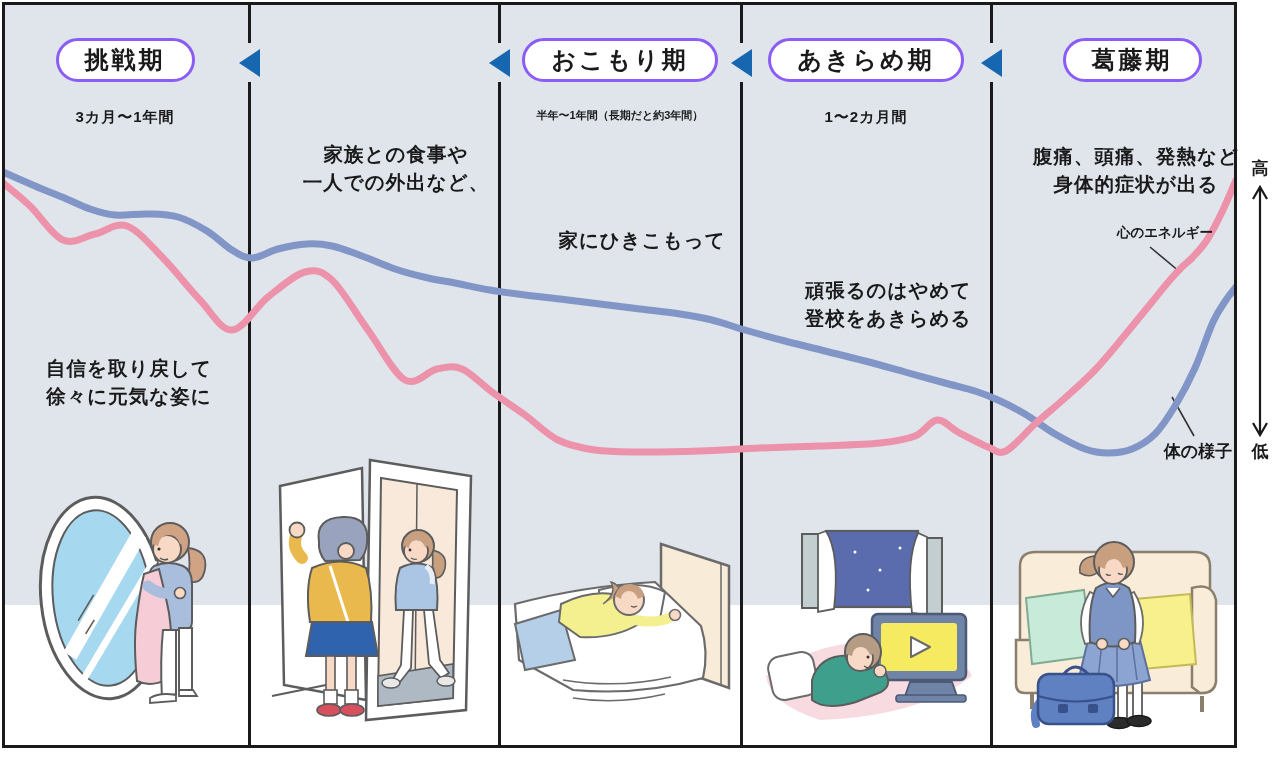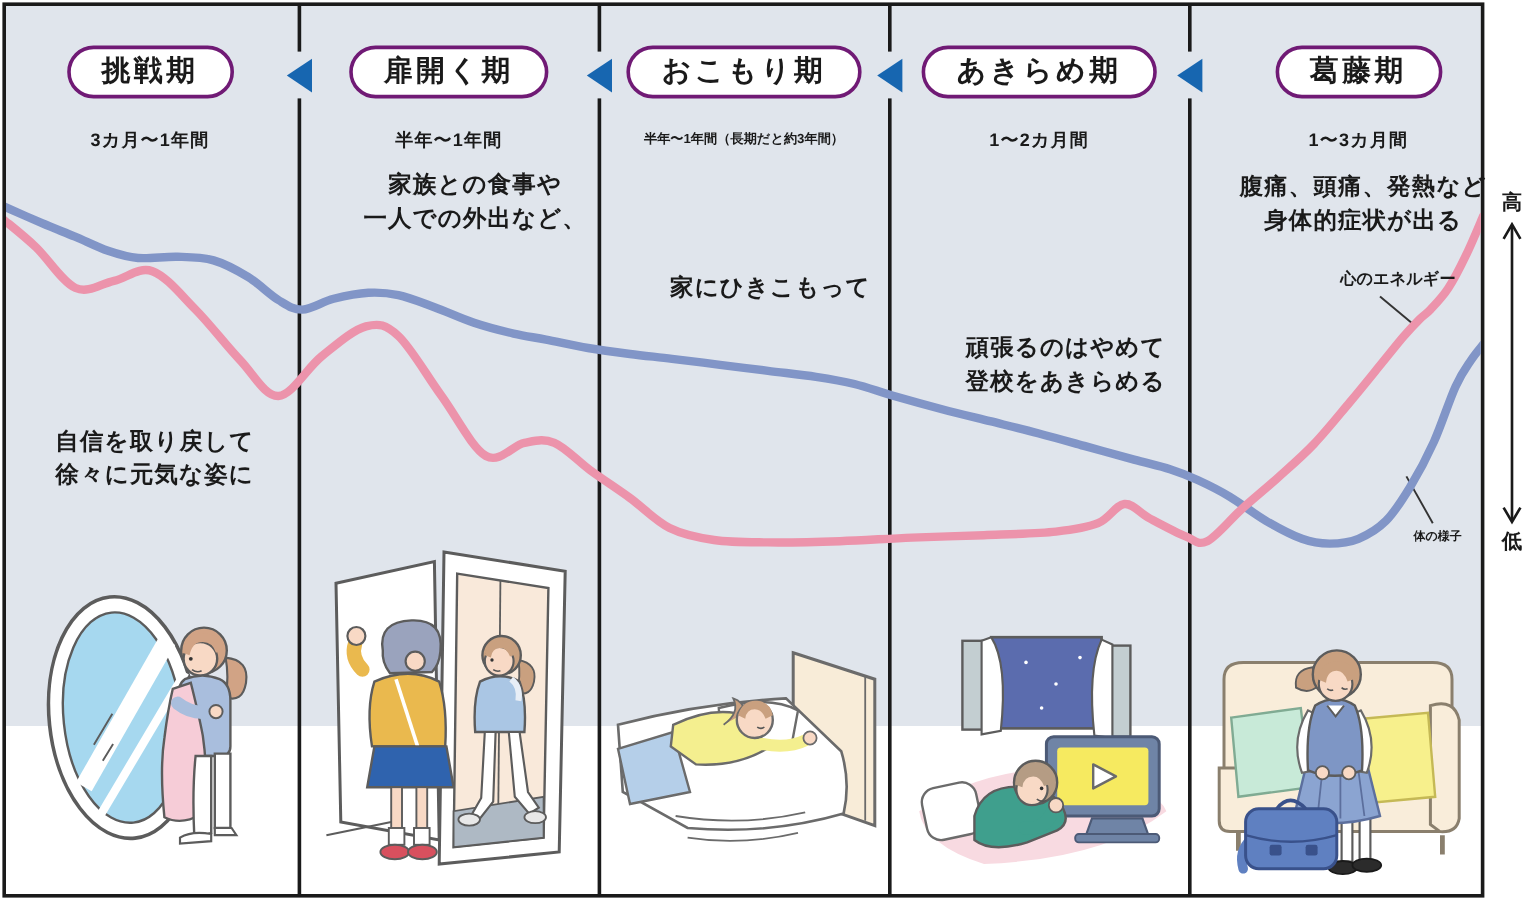--- a/index.html
+++ b/index.html
@@ -17,33 +17,33 @@
   .divider { position:absolute; width:3px; background:#1a1a1a; }
   .divider.top { top:5px; height:38px; }
   .divider.bottom { top:82px; height:663px; }
   .tri {
     position:absolute; width:0; height:0; top:49px;
     border-top:14px solid transparent; border-bottom:14px solid transparent;
     border-right:21px solid #1766b0;
   }
   .col-head { position:absolute; top:38px; text-align:center; }
   .pill {
-    display:inline-block; background:#ffffff; border:3px solid #701a75;
+    display:inline-block; background:#ffffff; border:3px solid #8b5cf6;
     border-radius:26px; padding:6px 26px; font-size:24px; font-weight:bold;
     letter-spacing:3px; line-height:1.1; white-space:nowrap;
   }
   .duration { margin-top:26px; font-size:15px; font-weight:bold; letter-spacing:1px; white-space:nowrap; }
   .duration.small { font-size:11px; letter-spacing:0; }
   .annotation {
     position:absolute; text-align:center; font-size:19.5px; font-weight:bold;
     line-height:28px; letter-spacing:1px; white-space:nowrap;margin-left:22px;
   }
   .curve-label { position:absolute; font-weight:bold; white-space:nowrap; }
   #mind-label { left:1068px; top:224px; width:145px; text-align:right; font-size:13.5px; }
-  #body-label { left:1156px; top:440px; width:84px; text-align:center; font-size:10px; }
+  #body-label { left:1156px; top:440px; width:84px; text-align:center; font-size:17px; }
   .scale-label { position:absolute; left:1241px; width:38px; text-align:center; font-size:17px; font-weight:bold; }
   #scale-high { top:157px; }
   #scale-low  { top:440px; }
   svg.abs { position:absolute; pointer-events:none; }
 </style>
 </head>
 <body>
 
 <div class="stage">
 
@@ -60,35 +60,30 @@
 
   <div class="tri" style="left:239px;"></div>
   <div class="tri" style="left:489px;"></div>
   <div class="tri" style="left:731px;"></div>
   <div class="tri" style="left:981px;"></div>
 
   <div class="col-head" style="left:2px;width:246px;">
     <span class="pill">挑戦期</span>
     <div class="duration">3カ月〜1年間</div>
   </div>
-  <div class="col-head" style="left:249px;width:250px;">
-    <span class="pill">扉開く期</span>
-    <div class="duration">半年〜1年間</div>
-  </div>
   <div class="col-head" style="left:499px;width:242px;">
     <span class="pill">おこもり期</span>
     <div class="duration small">半年〜1年間（長期だと約3年間）</div>
   </div>
   <div class="col-head" style="left:741px;width:250px;">
     <span class="pill">あきらめ期</span>
     <div class="duration">1〜2カ月間</div>
   </div>
   <div class="col-head" style="left:1009px;width:246px;">
     <span class="pill">葛藤期</span>
-    <div class="duration">1〜3カ月間</div>
   </div>
 
   <div class="annotation" style="left:2px;width:210px;top:354px;">
     <div>自信を取り戻して</div>
     <div>徐々に元気な姿に</div>
   </div>
   <div class="annotation" style="left:249px;width:250px;top:140px;">
     <div>家族との食事や</div>
     <div>一人での外出など、</div>
   </div>

